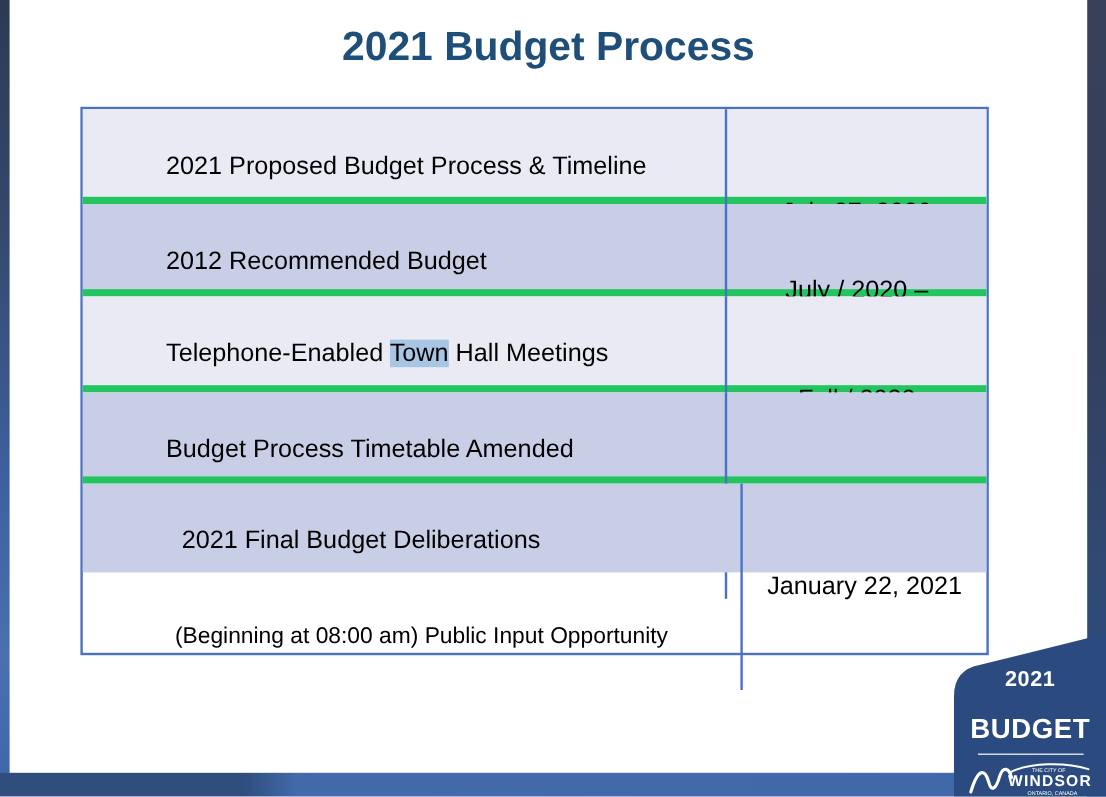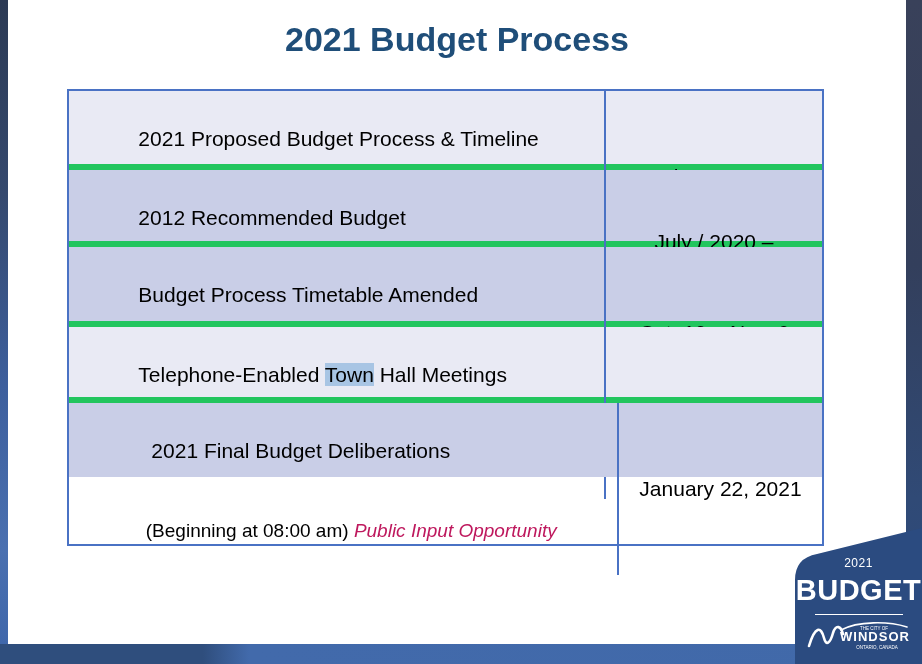--- a/index.html
+++ b/index.html
@@ -43,30 +43,30 @@
   .cell{box-sizing:border-box;}
   .cell.desc{
     padding:6px 8px 6px 11px;display:flex;flex-direction:column;justify-content:center;
   }
   .cell.date{
     border-left:2px solid #4a72c4;display:flex;align-items:center;justify-content:center;
     text-align:center;font-size:21px;color:#000000;white-space:pre-line;line-height:1.35;
   }
   .l1{font-size:21px;color:#000000;line-height:1.32;white-space:pre-wrap;}
   .l2{font-size:19px;color:#000000;line-height:1.35;white-space:pre-wrap;}
-  .red{color:#be185d;font-style:italic;}
+  .red{color:#000000;}
   .hl{background:#a8c5e4;}
   
   .badge{position:absolute;right:0;bottom:0;width:127px;height:136px;}
   .badge svg.shape{position:absolute;left:0;top:0;}
   .badge .content{
     position:absolute;left:0;top:28px;width:127px;text-align:center;color:#ffffff;
   }
-  .badge .year{font-size:12px;font-weight:normal;letter-spacing:0.5px;}
-  .badge .budget{font-size:29px;font-weight:bold;letter-spacing:0.5px;margin-top:4px;}
+  .badge .year{font-size:18px;font-weight:bold;letter-spacing:0.5px;}
+  .badge .budget{font-size:23px;font-weight:bold;letter-spacing:0.5px;margin-top:17px;}
   .badge .sep{width:88px;height:1px;background:#ffffff;margin:7px auto 5px auto;}
 </style>
 </head>
 <body>
 
 <div id="slide">
 
   <div class="strip-left"></div>
   <div class="strip-bottom"></div>
   <div class="strip-right"></div>
@@ -96,45 +96,45 @@
         <div class="l2">
           <span class="l2a">Development by Administration</span>
         </div>
       </div>
       <div class="cell date">
         <span class="dateText">July / 2020 –
 February / 2021</span>
       </div>
     </div>
 
+    <div class="row light">
+      <div class="cell desc">
+        <div class="l1">
+          <span class="l1a">Telephone-Enabled </span><span class="l1hl hl">Town</span><span class="l1b"> Hall Meetings</span>
+        </div>
+        <div class="l2">
+          <span class="l2red red">Public Input Opportunity</span>
+        </div>
+      </div>
+      <div class="cell date">
+        <span class="dateText">Fall / 2020</span>
+      </div>
+    </div>
+
     <div class="row dark">
       <div class="cell desc">
         <div class="l1">
           <span class="l1a">Budget Process Timetable Amended</span>
         </div>
         <div class="l2">
           <span class="l2a">(Phase 2: COVID-19 Provincial Funding Application)</span>
         </div>
       </div>
       <div class="cell date">
         <span class="dateText">Oct. 19 – Nov. 6</span>
-      </div>
-    </div>
-
-    <div class="row light">
-      <div class="cell desc">
-        <div class="l1">
-          <span class="l1a">Telephone-Enabled </span><span class="l1hl hl">Town</span><span class="l1b"> Hall Meetings</span>
-        </div>
-        <div class="l2">
-          <span class="l2red red">Public Input Opportunity</span>
-        </div>
-      </div>
-      <div class="cell date">
-        <span class="dateText">Fall / 2020</span>
       </div>
     </div>
 
 
     <div class="row dark">
       <div class="cell desc">
         <div class="l1">
           <span class="l1a">2021 Final Budget Deliberations</span>
         </div>
         <div class="l2">

